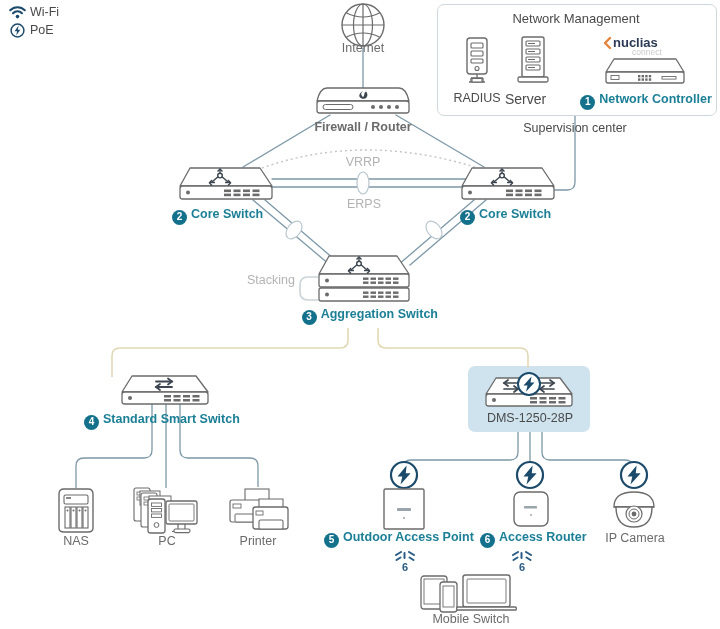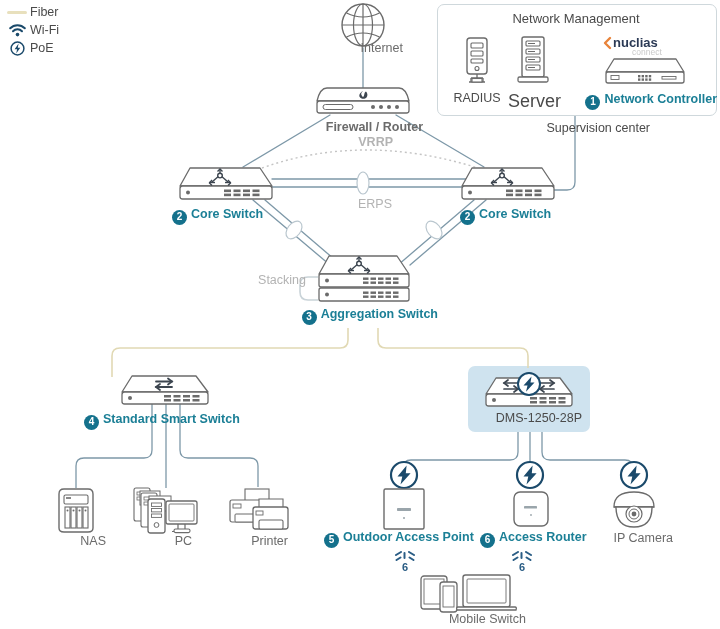--- a/index.html
+++ b/index.html
@@ -13,21 +13,21 @@
 
   
   #legend{position:absolute;left:4px;top:4px;width:130px;}
   .leg-row{display:flex;align-items:center;height:17px;margin-bottom:1px;}
   .leg-key{width:26px;display:flex;align-items:center;justify-content:center;}
   .leg-label{font-size:12.5px;color:#4a4a4a;line-height:1;}
   .leg-line{width:20px;height:3px;border-radius:2px;}
 
   
   .lbl{position:absolute;font-size:12.5px;color:#6b6b6b;white-space:nowrap;
-       text-align:right;line-height:1.1;}
+       text-align:center;line-height:1.1;}
   .lbl.teal{color:#1b7f96;font-weight:bold;}
   .lbl.grey-it{color:#b3b3b3;}
   .lbl.dark{color:#4a4a4a;}
 
   
   .badge{display:inline-flex;align-items:center;justify-content:center;
          width:15px;height:15px;border-radius:50%;background:#14718c;
          color:#ffffff;font-size:10px;font-weight:bold;line-height:1;
          vertical-align:-2px;margin-right:4px;font-family:"Liberation Sans",sans-serif;}
 
@@ -39,26 +39,20 @@
   .hilite{position:absolute;left:468px;top:366px;width:122px;height:66px;
           background:#cfe3ef;border-radius:7px;}
   .wrap{position:absolute;}
 </style>
 </head>
 <body>
 
 <div id="legend">
 
 
-  <div class="leg-row">
-    <span class="leg-key">
-      <span class="leg-line" style="background:#e8e0bd"></span>
-    </span>
-    <span class="leg-label">Fiber</span>
-  </div>
 
   <div class="leg-row">
     <span class="leg-key">
       <svg width="17" height="14" viewBox="0 0 17 14">
         <path d="M1.2 4.3 A10 10 0 0 1 15.8 4.3" stroke="#1b4a6b" stroke-width="2" fill="none" stroke-linecap="round"></path>
         <path d="M4 7.2 A6.2 6.2 0 0 1 13 7.2" stroke="#1b4a6b" stroke-width="2" fill="none" stroke-linecap="round"></path>
         <circle cx="8.5" cy="10.6" r="1.8" fill="#1b4a6b"></circle>
       </svg>
     </span>
     <span class="leg-label">Wi-Fi</span>
@@ -147,21 +141,21 @@
     <rect x="21" y="8" width="14" height="5" rx="1" stroke="#6b6b6b" stroke-width="1.1" fill="#fff"></rect>
     <rect x="21" y="16" width="14" height="5" rx="1" stroke="#6b6b6b" stroke-width="1.1" fill="#fff"></rect>
     <rect x="21" y="24" width="14" height="5" rx="1" stroke="#6b6b6b" stroke-width="1.1" fill="#fff"></rect>
     <rect x="21" y="32" width="14" height="5" rx="1" stroke="#6b6b6b" stroke-width="1.1" fill="#fff"></rect>
     <line x1="23" y1="10.5" x2="30" y2="10.5" stroke="#6b6b6b" stroke-width="1"></line>
     <line x1="23" y1="18.5" x2="30" y2="18.5" stroke="#6b6b6b" stroke-width="1"></line>
     <line x1="23" y1="26.5" x2="30" y2="26.5" stroke="#6b6b6b" stroke-width="1"></line>
     <line x1="23" y1="34.5" x2="30" y2="34.5" stroke="#6b6b6b" stroke-width="1"></line>
     <rect x="13" y="44" width="30" height="5" rx="1.5" stroke="#6b6b6b" stroke-width="1.3" fill="#fff"></rect>
   </svg>
-  <div style="font-size:18px;color:#4a4a4a;text-align:right;margin-top:-2px;">Server</div>
+  <div style="font-size:14px;color:#4a4a4a;text-align:left;margin-top:-2px;">Server</div>
 </div>
 
 <div class="wrap" style="left:596px;top:34px;width:98px;">
   <svg width="98" height="22" viewBox="0 0 98 22">
     <path d="M14 4 L9 9 L14 14" stroke="#e8833a" stroke-width="2.4" fill="none" stroke-linecap="round" stroke-linejoin="round"></path>
     <text x="17" y="13" font-family="Liberation Sans, sans-serif" font-size="13" font-weight="bold" fill="#2b3a55">nuclias</text>
     <text x="36" y="21" font-family="Liberation Sans, sans-serif" font-size="8.5" fill="#c9c9c9">connect</text>
   </svg>
 </div>
 
@@ -274,21 +268,21 @@
         <path d="M49 20.5 L55 20.5"></path>
       <path d="M36 18 L33.5 21 L36 23.5"></path>
         <path d="M52 18 L54.5 21 L52 23.5"></path>
     </g>
   </svg>
 </div>
 <div class="lbl teal" style="left:460px;top:208px;width:130px;text-align:left;">
   <span class="badge">2</span><span>Core Switch</span>
 </div>
 
-<div class="lbl grey-it" style="left:333px;top:136px;width:60px;font-weight:bold;">VRRP</div>
+<div class="lbl grey-it" style="left:333px;top:156px;width:60px;">VRRP</div>
 <div class="lbl grey-it" style="left:336px;top:198px;width:56px;">ERPS</div>
 <div class="lbl grey-it" style="left:236px;top:274px;width:70px;">Stacking</div>
 
 <div class="wrap" style="left:313px;top:252px;width:102px;">
   <svg width="102" height="58" viewBox="0 0 102 58">
     <path d="M16 4 L84 4 L96 22 L6 22 Z" stroke="#6b6b6b" stroke-width="1.3" fill="#fff" stroke-linejoin="round"></path>
     <rect x="6" y="22" width="90" height="13" rx="2" stroke="#6b6b6b" stroke-width="1.3" fill="#fff"></rect>
     <rect x="6" y="36" width="90" height="13" rx="2" stroke="#6b6b6b" stroke-width="1.3" fill="#fff"></rect>
     <circle cx="14" cy="28.5" r="2" fill="#6b6b6b"></circle>
     <circle cx="14" cy="42.5" r="2" fill="#6b6b6b"></circle>

